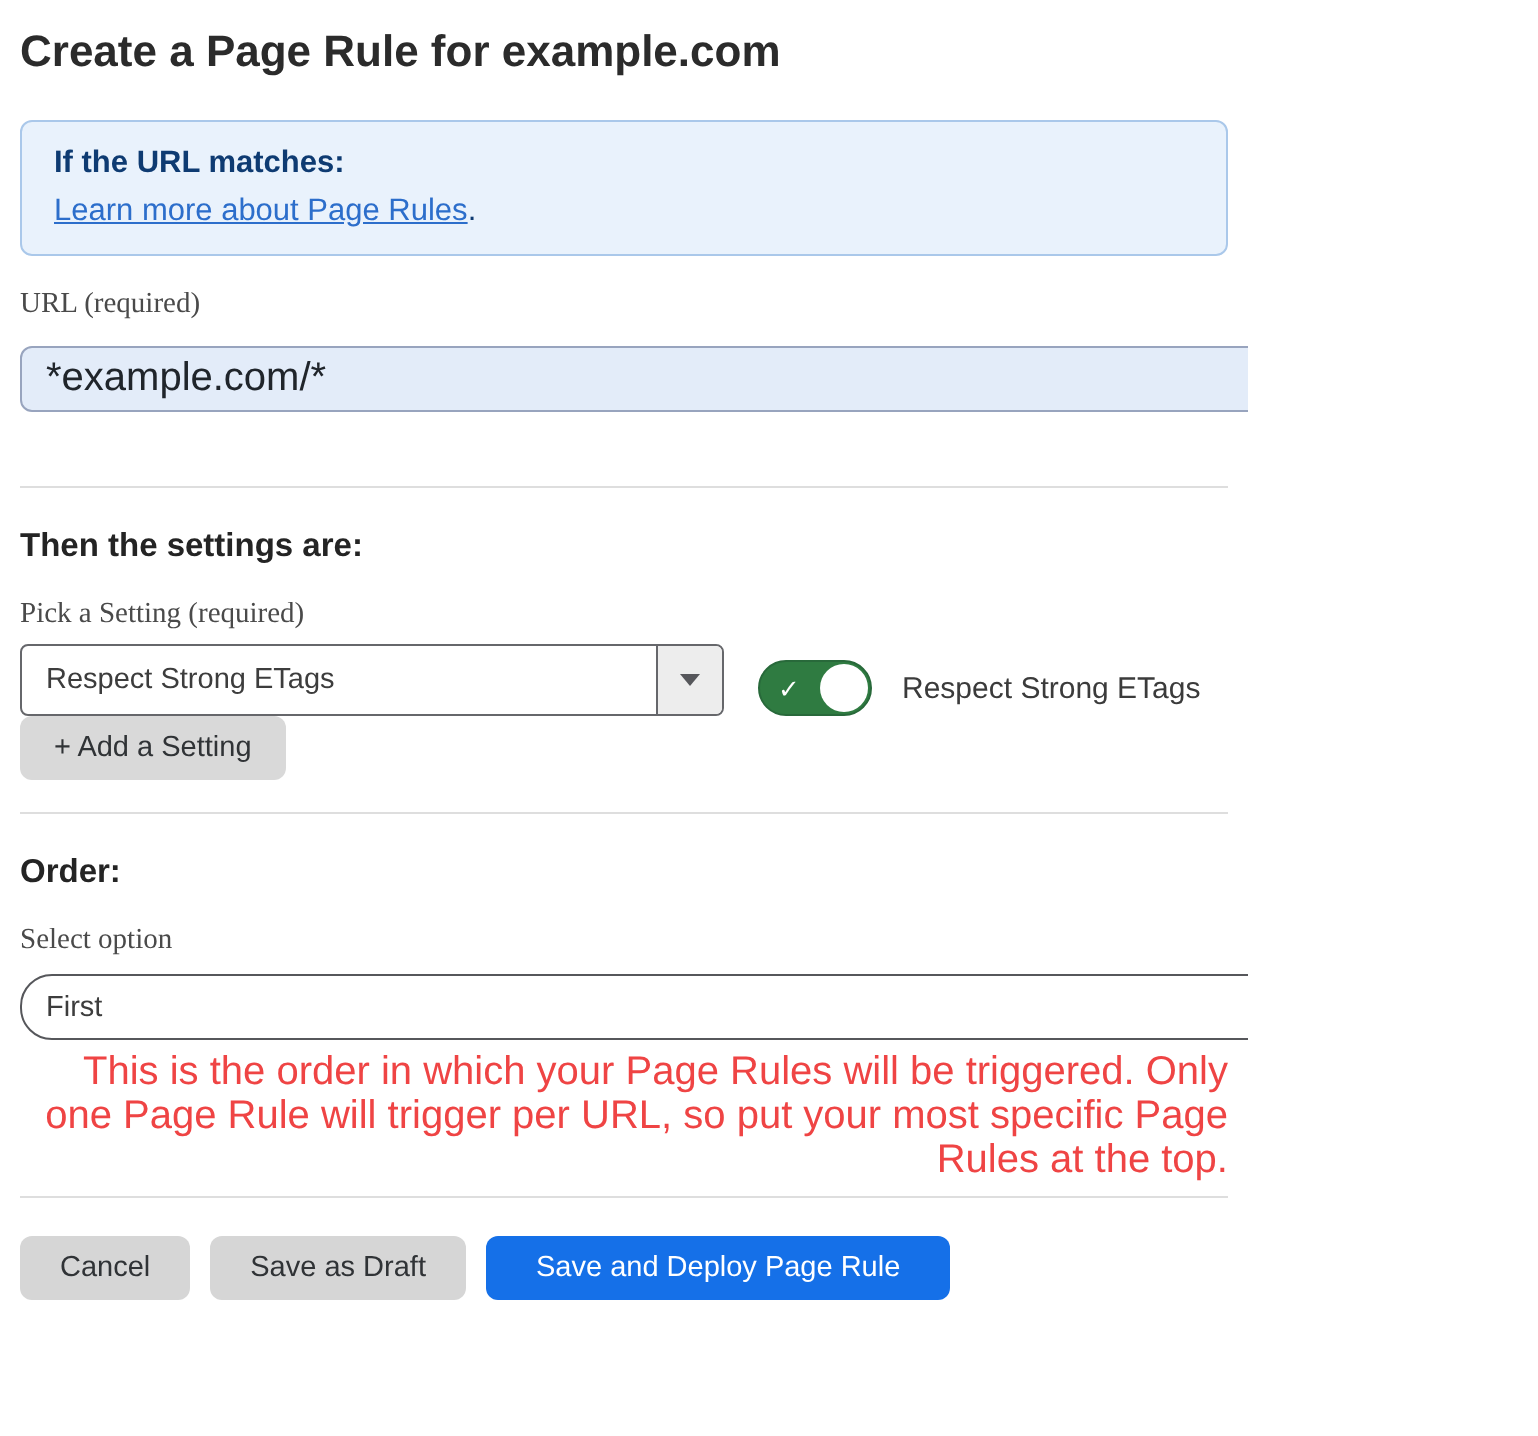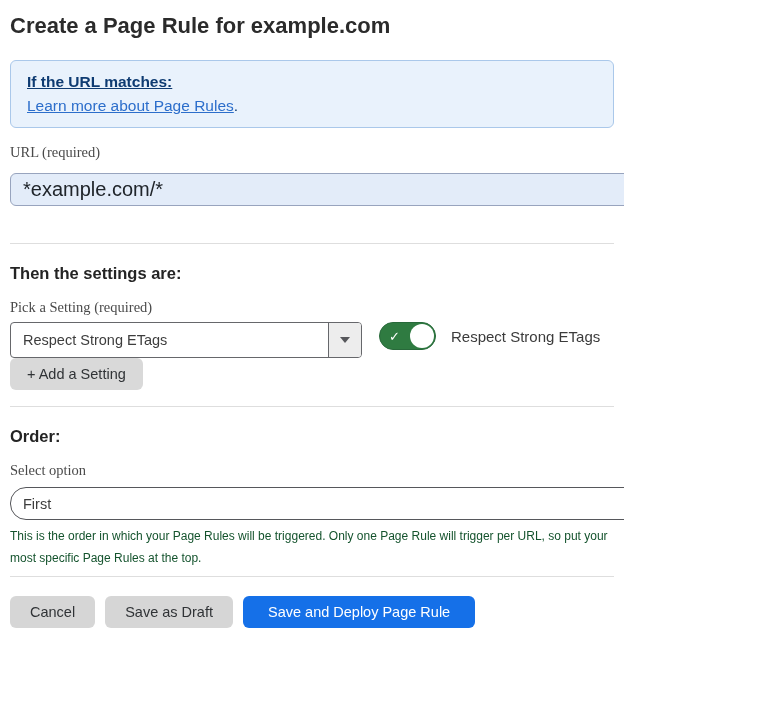--- a/index.html
+++ b/index.html
@@ -17,21 +17,21 @@
   .info-box {
     margin-top: 21px;
     background: #e9f2fc;
     border: 1px solid #aac8ea;
     border-radius: 6px;
     padding: 9px 16px;
     color: #0e3b72;
     font-size: 15.5px;
     line-height: 24px;
   }
-  .info-heading { font-weight: 700; text-decoration: underline; }
+  .info-heading { font-weight: 700; }
   .info-link { color: #2c6ecb; text-decoration: underline; cursor: pointer; }
 
   .field-label { display: block; margin-top: 16px; font-size: 14.5px; color: #4a4a4a; font-family: Liberation Serif, serif; }
 
   .url-input {
     display: block;
     margin-top: 12px;
     width: 749px;
     height: 33px;
     background: #e3ecf9;
@@ -44,21 +44,21 @@
     outline: none;
   }
 
   .divider { border: none; border-top: 1px solid #dedede; }
   .divider-1 { margin-top: 37px; }
   .divider-2 { margin-top: 16px; }
   .divider-3 { margin-top: 7px; }
 
   .section-heading { font-size: 16.5px; font-weight: 700; color: #242424; margin-top: 20px; }
 
-  .setting-row { display: flex; align-items: flex-start; margin-top: 6px; }
+  .setting-row { display: flex; align-items: flex-end; margin-top: 6px; }
 
   .picker-select {
     width: 352px;
     height: 36px;
     border: 1px solid #66676b;
     border-radius: 4px;
     background: #ffffff;
     display: flex;
     align-items: stretch;
     overflow: hidden;
@@ -128,24 +128,25 @@
     align-items: center;
     justify-content: space-between;
     padding: 0 14px 0 12px;
     font-size: 14.5px;
     color: #3d3d3d;
     cursor: pointer;
   }
 
   .help-text {
     margin-top: 5px;
-    font-size: 12px;
+    font-size: 20px;
     line-height: 22px;
-    color: #14532d;
+    color: #ef4444;
     max-width: 749px;
+    text-align: right;
   }
 
   .footer { display: flex; gap: 10px; margin-top: 19px; align-items: flex-end; }
   .footer .btn-gray { padding: 0 20px; }
   .footer .btn-primary { padding: 0 25px; }
 </style>
 </head>
 <body>
 
 <div class="page">

